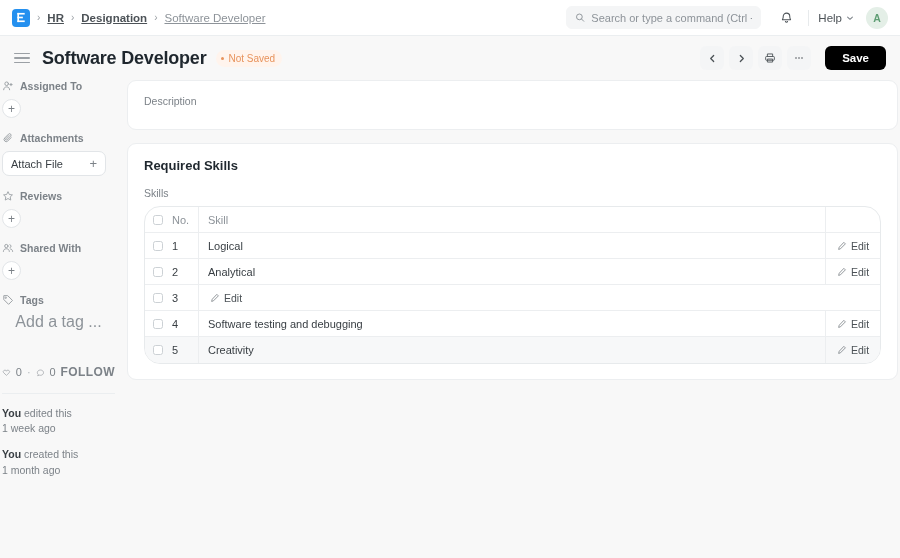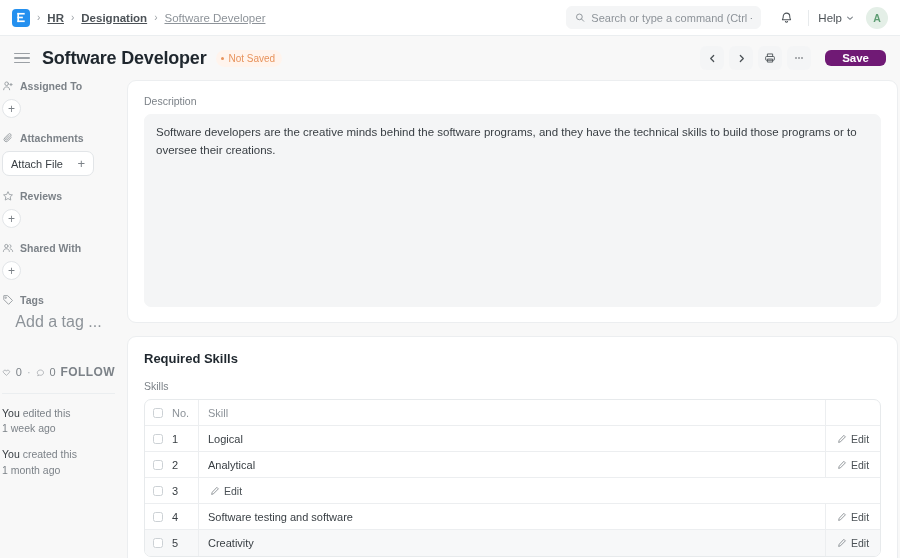--- a/index.html
+++ b/index.html
@@ -131,22 +131,22 @@
   .icon-btn {
     width: 24px; height: 24px;
     background: #f4f5f6;
     border: 0; border-radius: 6px;
     display: flex; align-items: center; justify-content: center;
     color: #4c5257;
     cursor: pointer;
     font-size: 11px;
   }
   .btn-save {
-    height: 16px;
-    background: #701a75;
+    height: 24px;
+    background: #000000;
     color: #ffffff;
     font-size: 11.5px; font-weight: 600;
     border: 0; border-radius: 6px;
     padding: 0 17px;
     margin-left: 9px;
     cursor: pointer;
     font-family: "Liberation Sans", sans-serif;
   }
 
   
@@ -170,21 +170,21 @@
   }
   .side-label .ic { width: 12px; height: 12px; flex: none; display: block; color: #9ba0a5; }
   .add-circle {
     width: 19px; height: 19px; border-radius: 50%;
     border: 1px solid #e2e5e8; background: #fff;
     display: flex; align-items: center; justify-content: center;
     color: #7c8288; font-size: 12px; line-height: 1;
     cursor: pointer;
   }
   .attach-file {
-    width: 92px; height: 25px;
+    width: 104px; height: 25px;
     border: 1px solid #e2e5e8; border-radius: 7px;
     background: #fff;
     display: flex; align-items: center; justify-content: space-between;
     padding: 0 8px;
     font-size: 11px; color: #383e43;
     cursor: pointer;
   }
   .attach-file .plus { color: #7c8288; font-size: 13px; }
   .tag-add {
     font-size: 16px; color: #8d9399; cursor: pointer; text-align: center;
@@ -198,21 +198,21 @@
   }
   .social-row .ic { width: 11px; height: 11px; display: block; color: #9ba0a5; }
   .social-row .sep { color: #b4b9bd; }
   .follow-btn {
     margin-left: auto;
     font-size: 12px; font-weight: 600; letter-spacing: 0.4px;
     color: #7c8288; cursor: pointer;
   }
   .side-rule { height: 1px; background: #ebeef0; margin: 14px 0 12px 0; }
   .activity { margin-bottom: 11px; font-size: 10.5px; color: #7c8288; line-height: 1.45; }
-  .activity b { color: #383e43; font-weight: 400; }
+  .activity b { color: #383e43; font-weight: 700; }
 
   
   .main { flex: 1; min-width: 0; }
   .card {
     background: #ffffff;
     border: 1px solid #eceef0;
     border-radius: 9px;
     padding: 14px 16px 15px 16px;
     margin-bottom: 13px;
   }
@@ -232,21 +232,21 @@
     overflow: hidden;
   }
   .section-title {
     font-size: 13px; font-weight: 700; color: #1f272e;
     margin-bottom: 14px;
   }
 
   
   .grid {
     border: 1px solid #e7eaec;
-    border-radius: 7px;
+    border-radius: 16px;
     overflow: hidden;
     background: #fff;
   }
   .grid-row {
     display: flex; align-items: center;
     height: 26px;
     border-bottom: 1px solid #eceef0;
     font-size: 11px;
     color: #383e43;
   }
@@ -461,21 +461,20 @@
     <div class="activity">
       <b>You</b><span> created this</span><br>
       <span>1 month ago</span>
     </div>
   </aside>
 
   <main class="main">
 
     <section class="card">
       <div class="field-label">Description</div>
-      <div class="desc-area">Software developers are the creative minds behind the software programs, and they have the technical skills to build those programs or to oversee their creations.</div>
     </section>
 
     <section class="card">
       <h2 class="section-title">Required Skills</h2>
       <div class="field-label">Skills</div>
 
       <div class="grid">
         <div class="grid-row head">
           <div class="c-check">
               <span class="cb"></span>
@@ -524,21 +523,21 @@
               </svg>
             <span>Edit</span>
           </div>
         </div>
 
         <div class="grid-row">
           <div class="c-check">
               <span class="cb"></span>
             </div>
           <div class="c-no">4</div>
-          <div class="c-skill">Software testing and software</div>
+          <div class="c-skill">Software testing and debugging</div>
           <div class="c-edit">
             <svg class="ic" viewBox="0 0 16 16" fill="none" stroke="#7c8288" stroke-width="1.3" stroke-linecap="round" stroke-linejoin="round">
                 <path d="M11.4 2.6 13.4 4.6 5.4 12.6 2.6 13.4 3.4 10.6z"></path>
               </svg>
             <span>Edit</span>
           </div>
         </div>
 
         <div class="grid-row alt">
           <div class="c-check">

